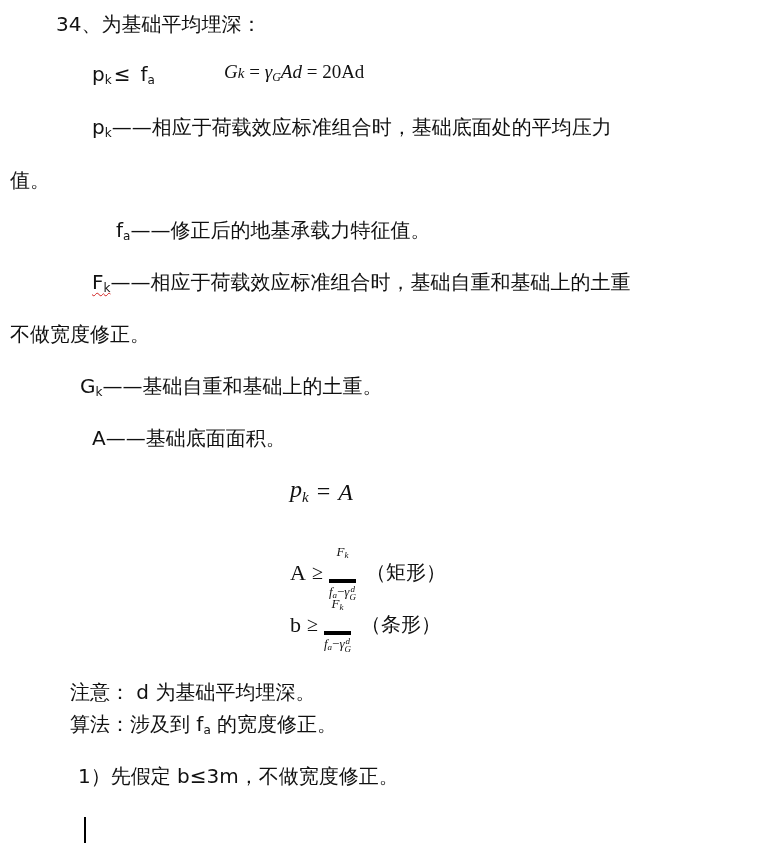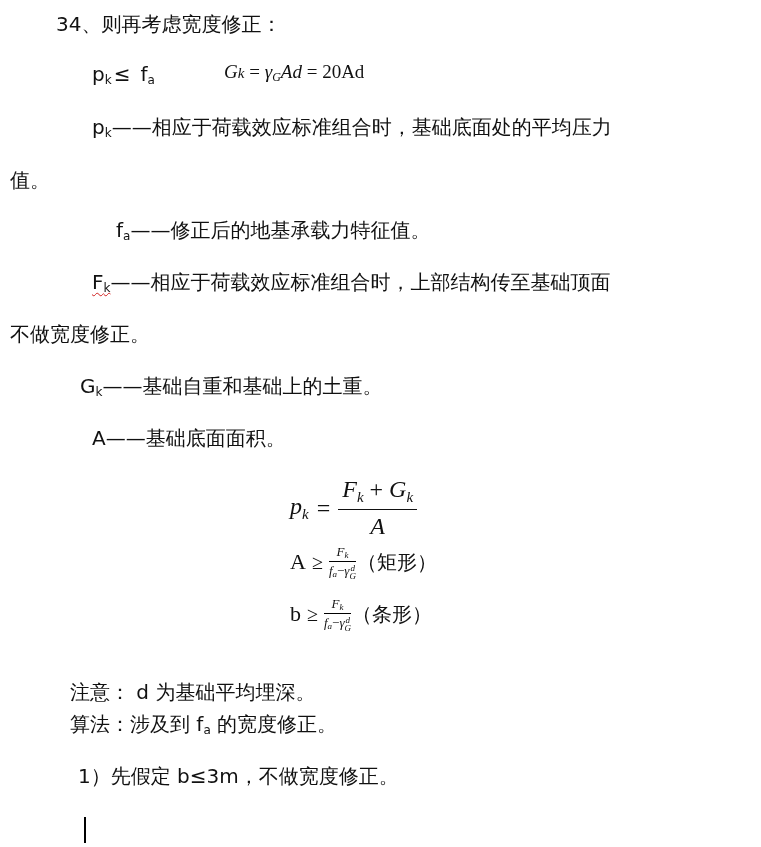--- a/index.html
+++ b/index.html
@@ -78,48 +78,48 @@
       position: absolute;
       left: 290px;
       font-family: "Liberation Serif", "DejaVu Serif", serif;
       font-size: 22px;
       display: flex;
       align-items: center;
     }
     .small-formula .var { margin-right: 6px; }
     .small-formula .geq { margin-right: 6px; font-size: 20px; }
     .small-formula .frac { font-size: 13px; font-style: italic; }
-    .small-formula .frac .num { padding: 0 3px 1px 3px; border-bottom: 1px solid #000000; }
+    .small-formula .frac .num { padding: 0 3px 19px 3px; border-bottom: 4px solid #000000; }
     .small-formula .frac .den { padding-top: 1px; }
     .small-formula .frac .sub { font-size: 9px; vertical-align: -2px; }
     .small-formula .supsub {
       display: inline-block;
       vertical-align: middle;
       line-height: 8px;
       font-size: 9px;
     }
     .small-formula .shape {
       font-family: "DejaVu Sans", sans-serif;
       font-size: 20px;
-      margin-left: 1px;
+      margin-left: 10px;
     }
     .cursor {
       display: inline-block;
       width: 2px;
       height: 26px;
       background: #000;
       vertical-align: middle;
       margin-left: 6px;
     }
   </style>
 </head>
 <body>
 
 <div class="line" style="left:56px; top:12px;">
-  <span>34、</span><span>则再考虑宽度修正：</span>
+  <span>34、</span><span>为基础平均埋深：</span>
 </div>
 
 <div class="line" style="left:92px; top:62px;">
   <span>p</span><span class="sub">k</span><span style="margin:0 10px 0 2px;">≤</span><span>f</span><span class="sub">a</span>
 </div>
 
 <div class="line math" style="left:224px; top:60px;">
   <span>G</span><span class="sub" style="font-size:15px; vertical-align:0;">k</span><span class="upright"> = </span><span>γ</span><span class="sub">G</span><span>Ad</span><span class="upright"> = </span><span class="upright">20Ad</span>
 </div>
 
@@ -128,39 +128,38 @@
 </div>
 <div class="line" style="left:10px; top:168px;">
   <span>值。</span>
 </div>
 
 <div class="line" style="left:92px; top:218px;margin-left:24px;">
   <span>f</span><span class="sub">a</span><span>——</span><span>修正后的地基承载力特征值。</span>
 </div>
 
 <div class="line" style="left:92px; top:270px;">
-  <span class="squiggle"><span>F</span><span class="sub">k</span></span><span>——</span><span>相应于荷载效应标准组合时，上部结构传至基础顶面</span>
+  <span class="squiggle"><span>F</span><span class="sub">k</span></span><span>——</span><span>相应于荷载效应标准组合时，基础自重和基础上的土重</span>
 </div>
 <div class="line" style="left:10px; top:322px;">
   <span>不做宽度修正。</span>
 </div>
 
 <div class="line" style="left:80px; top:374px;">
   <span>G</span><span class="sub">k</span><span>——</span><span>基础自重和基础上的土重。</span>
 </div>
 
 <div class="line" style="left:92px; top:426px;">
   <span>A</span><span>——</span><span>基础底面面积。</span>
 </div>
 
 <div class="big-formula">
   <span class="lhs"><span>p</span><span class="sub">k</span></span>
   <span class="eq">=</span>
   <span class="frac">
-    <span class="num"><span>F</span><span class="sub">k</span><span style="font-style:normal;"> + </span><span>G</span><span class="sub">k</span></span>
     <span class="den">A</span>
   </span>
 </div>
 
 <div class="small-formula" style="top:544px;">
   <span class="var">A</span>
   <span class="geq">≥</span>
   <span class="frac">
     <span class="num"><span>F</span><span class="sub">k</span></span>
     <span class="den"><span>f</span><span class="sub">a</span><span style="font-style:normal;">−</span><span>γ</span><span class="supsub"><span style="display:block;">d</span><span style="display:block;">G</span></span></span>

